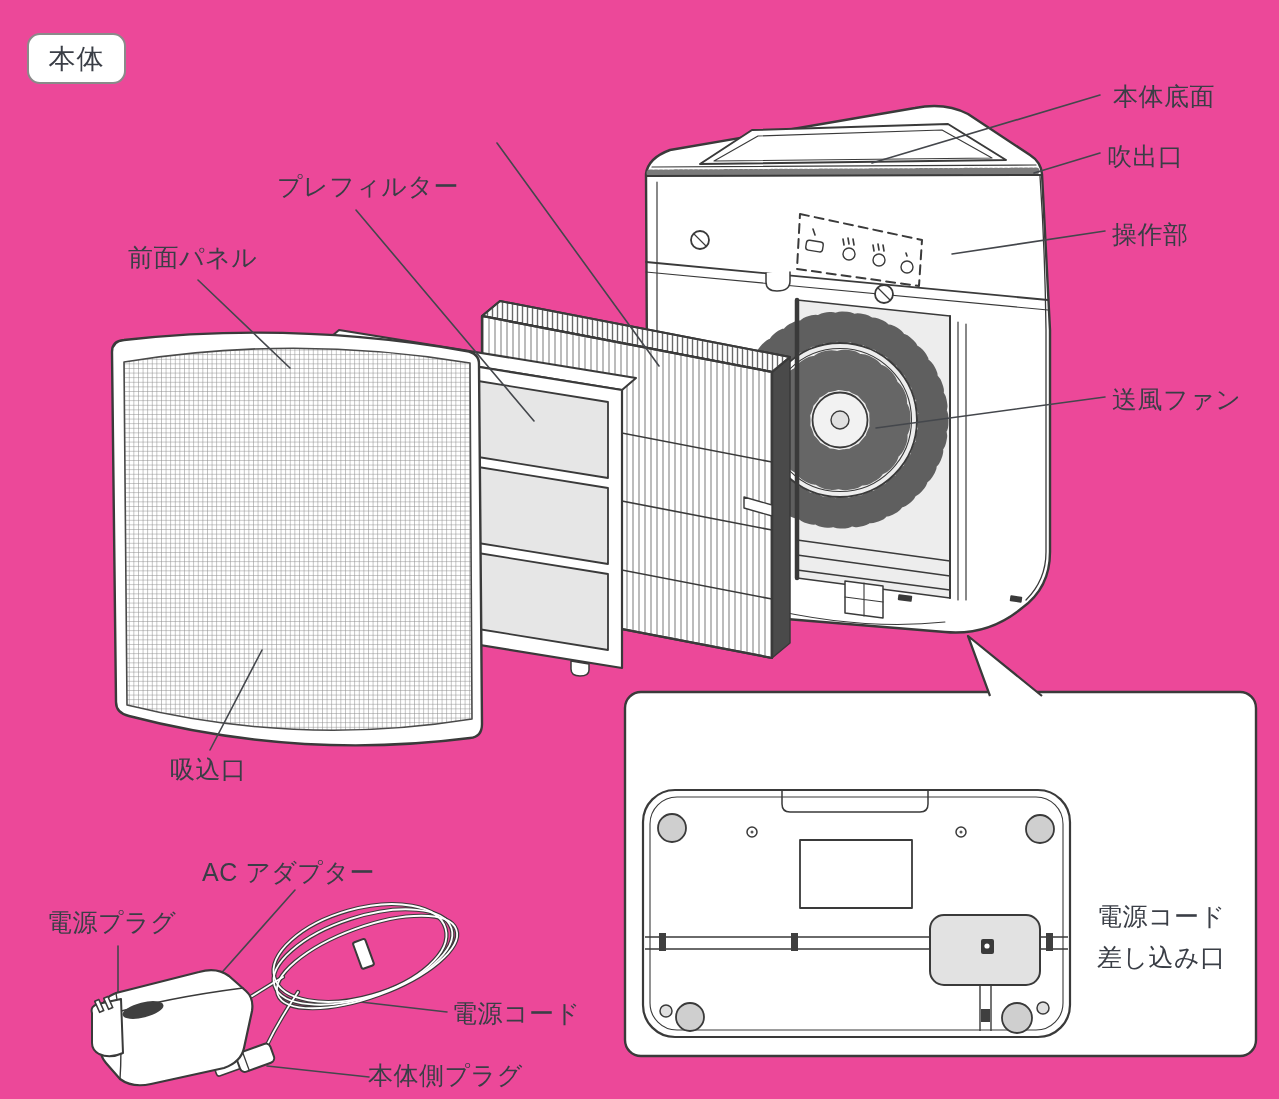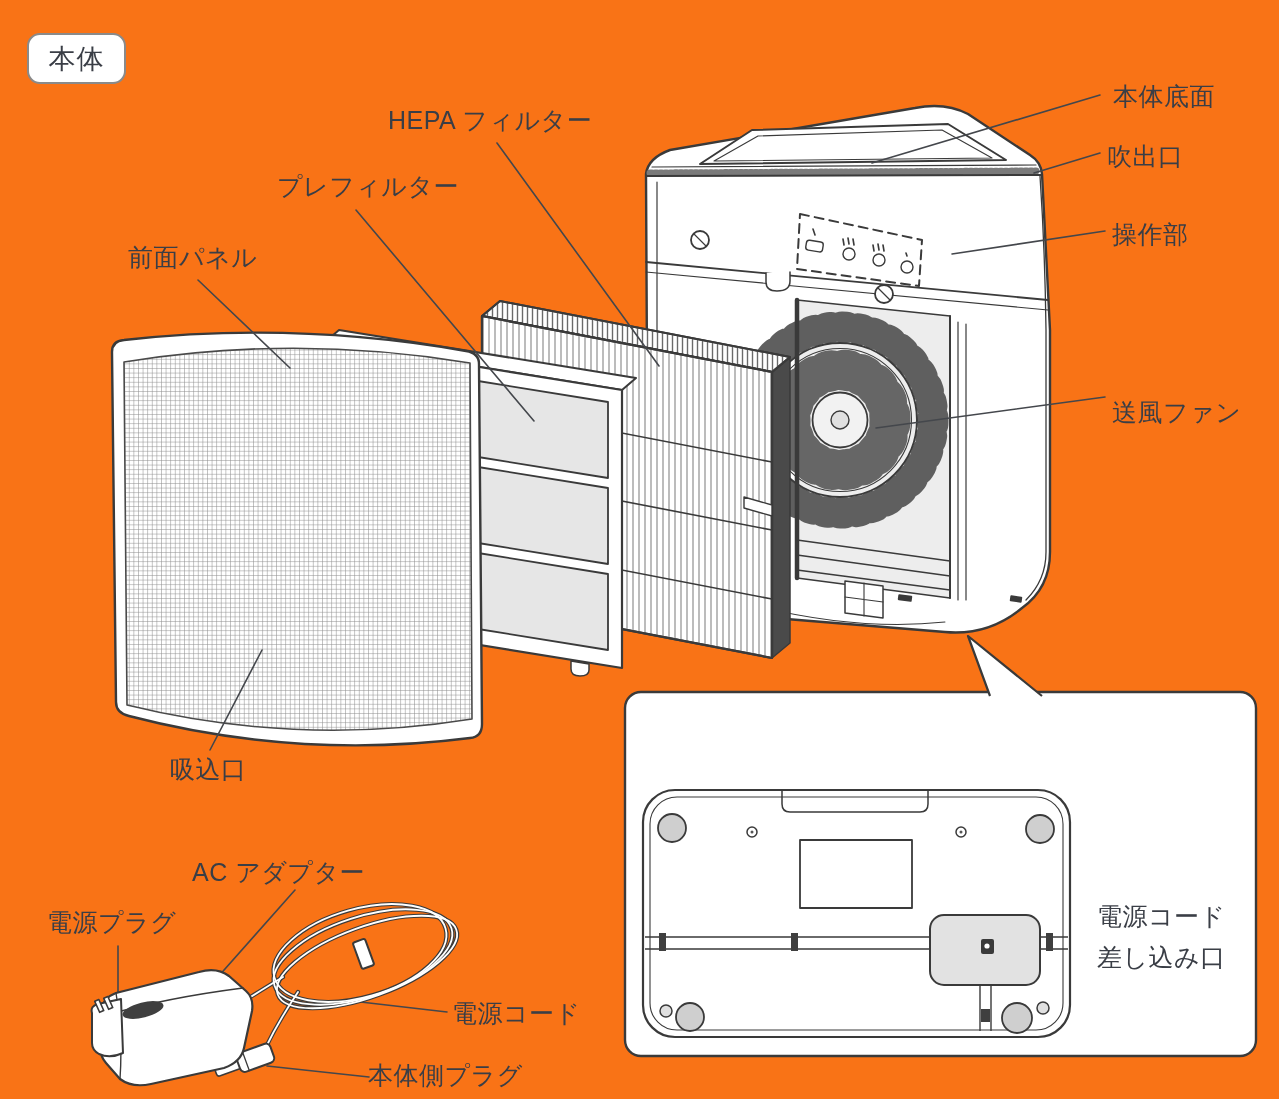--- a/index.html
+++ b/index.html
@@ -1,16 +1,16 @@
 <!DOCTYPE html>
 <html><head>
 <meta charset="utf-8">
 <style>
   html,body{margin:0;padding:0;background:#fff;}
-  .page{position:relative;width:1279px;height:1099px;background:#f97316;overflow:hidden;
+  .page{position:relative;width:1279px;height:1099px;background:#ec4899;overflow:hidden;
         font-family:"Liberation Sans","DejaVu Sans",sans-serif;color:#3a3e46;}
   svg.art{position:absolute;left:0;top:0;}
   .lbl{position:absolute;font-size:25px;letter-spacing:0.5px;white-space:nowrap;color:#3a3e46;}
   .lbl.two{line-height:41px;}
   .secbox{position:absolute;border:2.5px solid #8a8a8a;border-radius:13px;background:#fff;
           display:flex;align-items:center;justify-content:center;font-size:27px;color:#3a3e46;
           letter-spacing:1px;}
 </style>
 </head>
 <body>
@@ -207,30 +207,29 @@
       <rect x="97" y="1000" width="4.5" height="12" fill="#ffffff" stroke-width="1.6" transform="rotate(-24 99 1006)"></rect>
       <rect x="106" y="997" width="4.5" height="12" fill="#ffffff" stroke-width="1.6" transform="rotate(-24 108 1003)"></rect>
     </g>
   </g>
 </svg>
 
 <div class="secbox" style="left:27px;top:33px;width:95px;height:47px;">
   <span>本体</span>
 </div>
 
-<div class="lbl" style="left:388px;top:104px;">HEPA フィルター</div>
 <div class="lbl" style="left:277px;top:170px;">プレフィルター</div>
 <div class="lbl" style="left:128px;top:241px;">前面パネル</div>
 <div class="lbl" style="left:1113px;top:80px;">本体底面</div>
 <div class="lbl" style="left:1107px;top:140px;text-align:center;">吹出口</div>
 <div class="lbl" style="left:1112px;top:218px;">操作部</div>
-<div class="lbl" style="left:1112px;top:396px;">送風ファン</div>
+<div class="lbl" style="left:1112px;top:383px;">送風ファン</div>
 <div class="lbl" style="left:170px;top:753px;">吸込口</div>
 <div class="lbl two" style="left:1097px;top:896px;">
   <div>電源コード</div>
   <div>差し込み口</div>
 </div>
-<div class="lbl" style="left:192px;top:856px;">AC アダプター</div>
+<div class="lbl" style="left:202px;top:856px;">AC アダプター</div>
 <div class="lbl" style="left:47px;top:906px;">電源プラグ</div>
 <div class="lbl" style="left:452px;top:997px;">電源コード</div>
 <div class="lbl" style="left:368px;top:1059px;">本体側プラグ</div>
 
 </div>
 
 </body></html>

